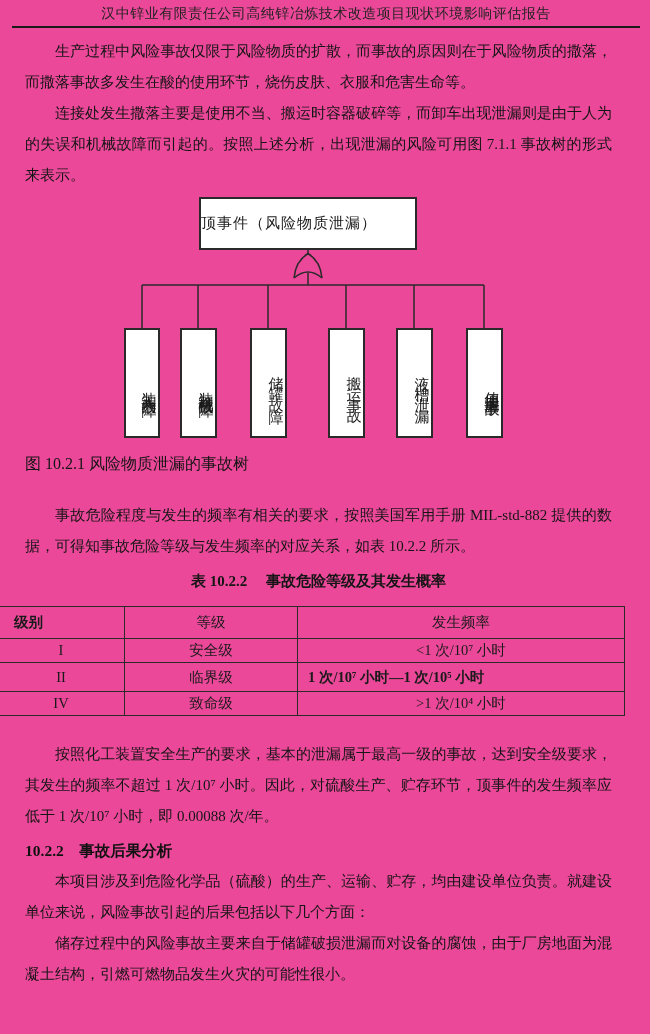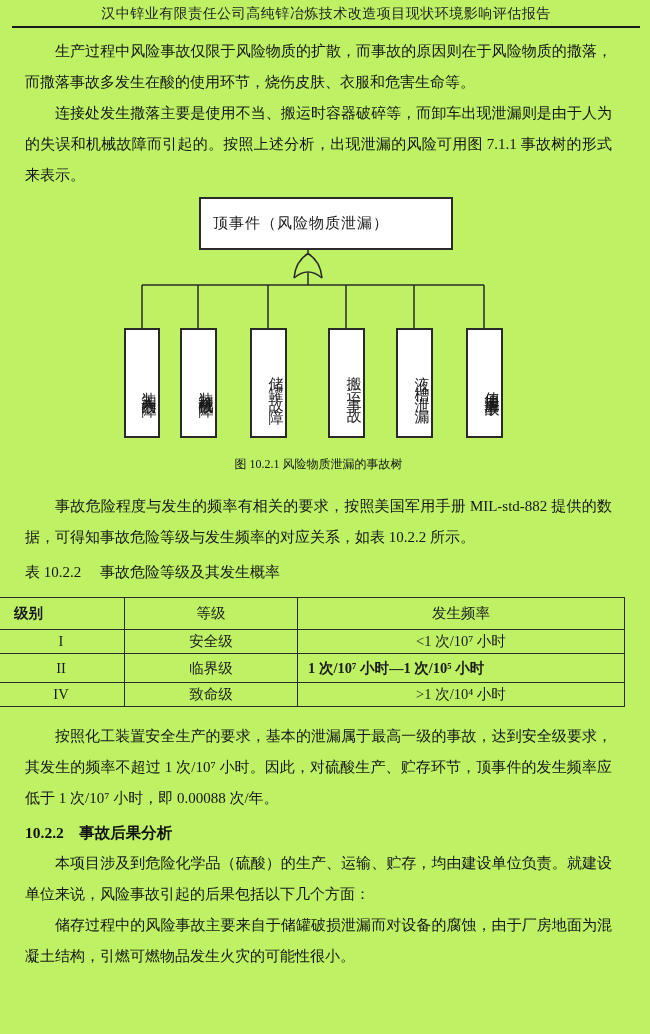--- a/index.html
+++ b/index.html
@@ -3,21 +3,21 @@
 <meta charset="utf-8">
 <style>
   * { box-sizing: border-box; margin: 0; padding: 0; }
   html, body { background: #e8e8e8; }
   body { font-family: "Liberation Serif", "DejaVu Serif", serif; }
   .page {
     position: relative;
     width: 650px;
     height: 1034px;
     margin: 0 auto;
-    background: #bef264;
+    background: #ec4899;
     color: #1a1a1a;
     overflow: hidden;
   }
   .running-header {
     position: absolute;
     top: 0; left: 12px; right: 10px;
     text-align: center;
     font-size: 14px;
     letter-spacing: 0.5px;
     padding-top: 5px;
@@ -39,25 +39,24 @@
   
   .fault-tree {
     position: relative;
     height: 246px;
     margin-top: 6px;
   }
   .ft-lines { position: absolute; top: 0; left: 0; }
   .ft-top-box {
     position: absolute;
     left: 174px; top: 0;
-    width: 254px; height: 53px;
+    width: 218px; height: 53px;
     border: 2px solid #2a2a2a;
     display: flex;
     align-items: center;
-    padding-left: 12px;
     font-size: 15px;
     letter-spacing: 1px;
     background: #fff;
   }
   .ft-leaf {
     position: absolute;
     top: 131px;
     width: 37px; height: 110px;
     border: 2px solid #2a2a2a;
     background: #fff;
@@ -71,31 +70,32 @@
   .ft-leaf.chars-6 { letter-spacing: 2px; }
   .ft-leaf.chars-4 { letter-spacing: 11px; }
   .leaf-1 { left: 99px;  width: 36px; }
   .leaf-2 { left: 155px; }
   .leaf-3 { left: 225px; }
   .leaf-4 { left: 303px; }
   .leaf-5 { left: 371px; }
   .leaf-6 { left: 441px; }
   .figure-caption {
     margin-top: 8px;
-    text-align: center;
-    font-size: 12px;
+    font-size: 16px;
     line-height: 26px;
     color: #151515;
   }
   
   .table-caption {
     margin-top: 6px;
+    text-align: center;
     font-size: 15px;
     line-height: 26px;
     color: #151515;
+    font-weight: bold;
   }
   table.risk-table {
     border-collapse: collapse;
     width: 627px;
     margin-left: -28px;
     margin-top: 12px;
     font-size: 14.5px;
     table-layout: fixed;
   }
   .risk-table col.c1 { width: 127px; }
@@ -117,21 +117,21 @@
     padding-left: 10px;
   }
   
   .section-heading {
     margin-top: 4px;
     font-size: 15.5px;
     font-weight: bold;
     line-height: 30px;
     color: #111;
   }
-  .sp { margin-top: 14px; }
+  .sp { margin-top: 23px; }
   .page-number {
     position: absolute;
     bottom: 6px; left: 0; right: 0;
     text-align: center;
     font-size: 13px;
     color: #222;
   }
 </style>
 </head>
 <body>

